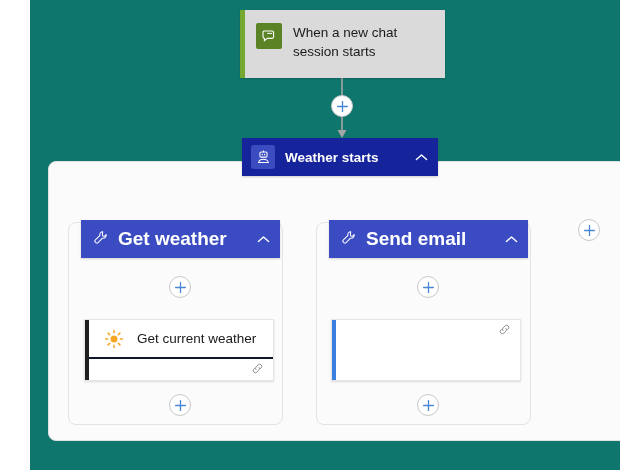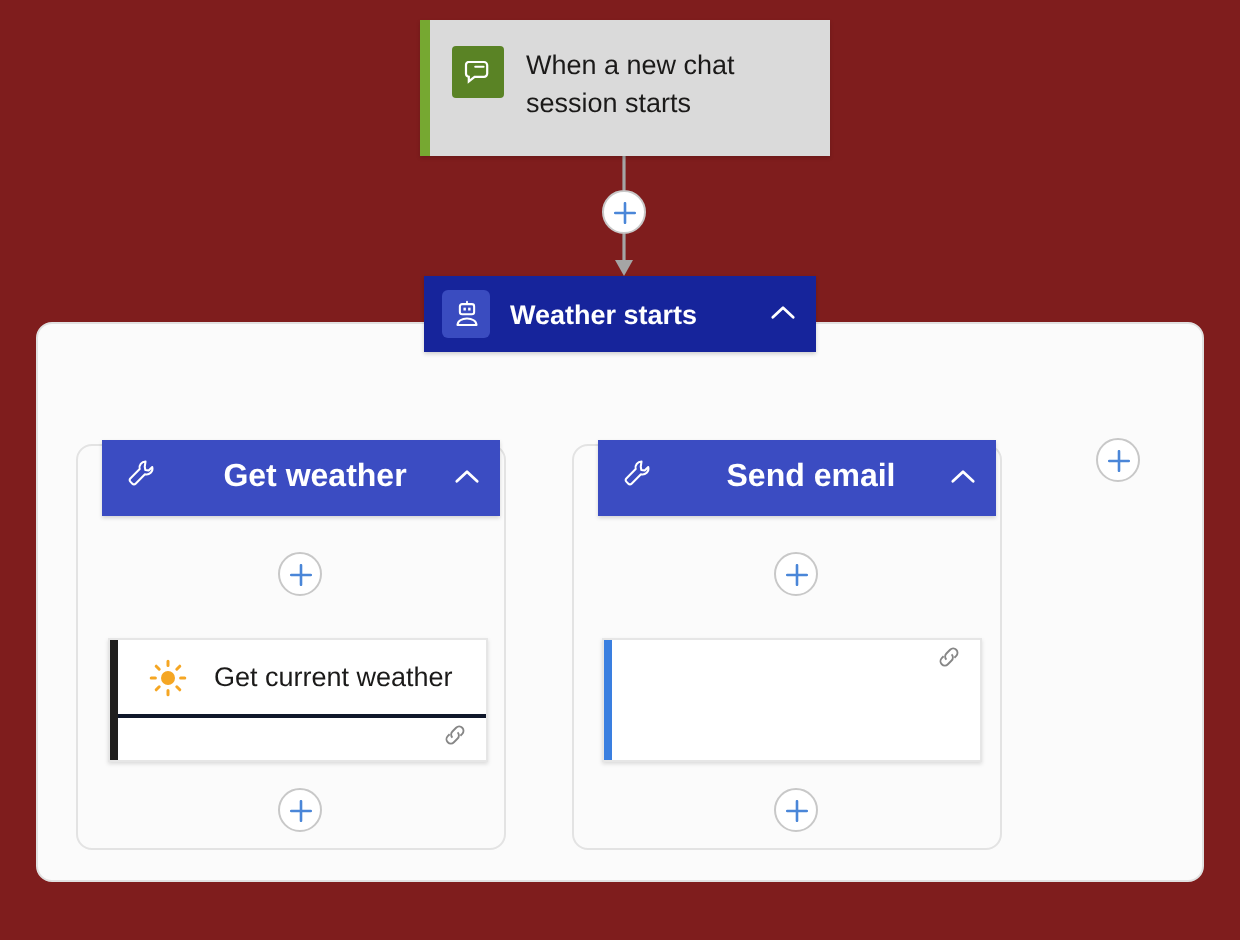--- a/index.html
+++ b/index.html
@@ -12,21 +12,22 @@
     height: 470px;
     position: relative;
     overflow: hidden;
     font-family: "Liberation Sans", sans-serif;
     -webkit-font-smoothing: antialiased;
   }
 
   .canvas {
     position: absolute;
     inset: 0;
-    background: #7f1d1d;
+    background: #0f766e;
+    margin-left: 30px;
   }
 
   
   .wires {
     position: absolute;
     left: 0; top: 0;
     width: 620px; height: 470px;
     pointer-events: none;
   }
 
@@ -142,24 +143,23 @@
     align-items: center;
     box-sizing: border-box;
     padding: 0 10px 0 12px;
     box-shadow: 0 1px 2px rgba(0,0,0,0.16);
   }
   .tool-header.left  { left: 51px; }
   .tool-header.right { left: 299px; }
   .tool-title {
     margin-left: 10px;
     color: #ffffff;
-    font-size: 16px;
+    font-size: 19px;
     font-weight: bold;
     flex: 1 1 auto;
-    text-align: center;
   }
 
   
   .action-card {
     position: absolute;
     top: 319px;
     width: 190px;
     height: 62px;
     background: #ffffff;
     border: 1px solid #e6e6e6;

